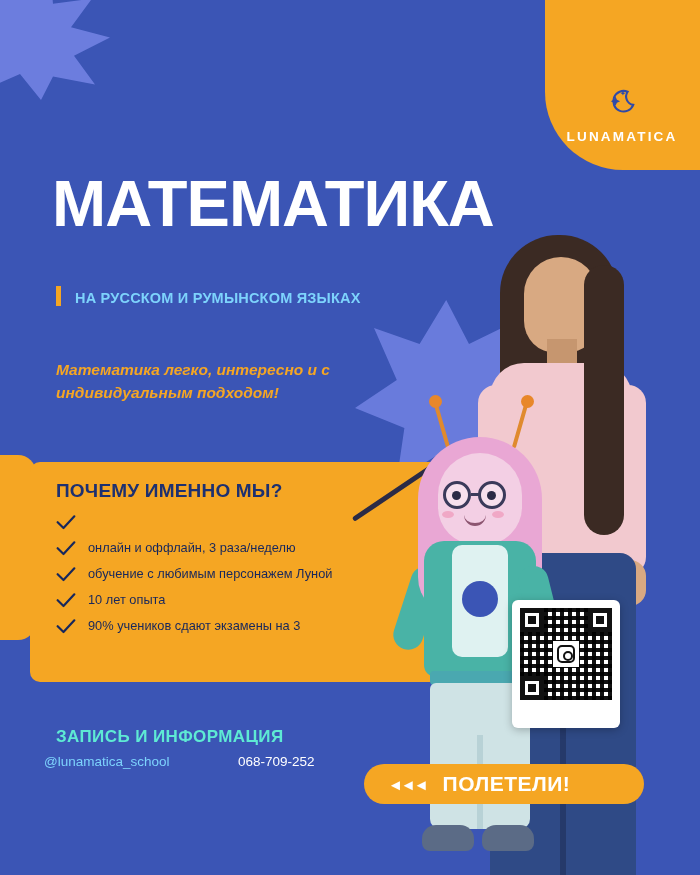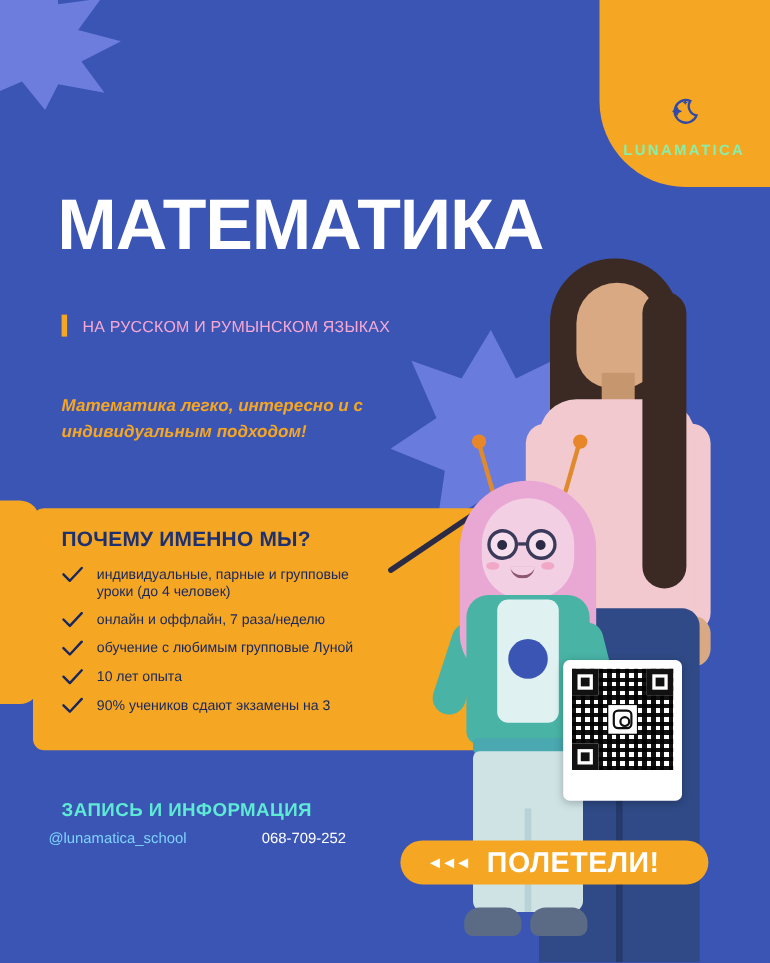--- a/index.html
+++ b/index.html
@@ -68,21 +68,21 @@
   .logo-mark { height: 42px; position: relative; }
   .logo-moon {
     position: absolute; left: 50%; top: 2px;
     transform: translateX(-50%);
     width: 30px; height: 30px;
   }
   .logo-name {
     font-size: 13.5px;
     letter-spacing: 2.2px;
     font-weight: 700;
-    color: #86efac;
+    color: #ffffff;
     margin-top: 1px;
   }
 
   
   .kicker {
     position: absolute;
     left: 56px; top: 139px;
     color: #f5a623;
     font-size: 19.5px;
     font-weight: 700;
@@ -105,23 +105,23 @@
     padding-left: 14px;
     border-left: 5px solid #f5a623;
   }
   .grades-main {
     color: #ffffff;
     font-size: 22px;
     font-weight: 800;
     letter-spacing: 0.4px;
   }
   .grades-sub {
-    color: #f9a8d4;
+    color: #7dd3fc;
     font-size: 14.5px;
-    font-weight: 400;
+    font-weight: 700;
     margin-top: 4px;
     letter-spacing: 0.2px;
   }
   .tagline {
     position: absolute;
     left: 56px; top: 358px;
     color: #f5a623;
     font-size: 15.5px;
     font-weight: 700;
     font-style: italic;
@@ -200,21 +200,21 @@
   .cta-arrows {
     color: #ffffff;
     font-size: 15px;
     font-weight: 800;
     letter-spacing: -2px;
     margin-left: 24px;
     margin-right: 16px;
   }
   .cta-label {
     color: #ffffff;
-    font-size: 26px;
+    font-size: 21px;
     font-weight: 800;
     letter-spacing: 0.5px;
   }
 
   
   .photo {
     position: absolute;
     right: 18px; bottom: 0;
     width: 230px; height: 640px;
   }
@@ -472,33 +472,32 @@
 
   <div class="tagline">Математика легко, интересно и с индивидуальным подходом!</div>
 
   <div class="why-card">
     <div class="why-title">ПОЧЕМУ ИМЕННО МЫ?</div>
     <ul class="why-list">
       <li class="why-item">
         <svg class="check" viewBox="0 0 24 18">
           <path d="M2 8 L9 15 L22 1" fill="none" stroke="#17275c" stroke-width="2.6" stroke-linecap="round" stroke-linejoin="round"></path>
         </svg>
-        <span class="why-text">индивидуальные, парные и групповые уроки (до 4 человек)</span>
       </li>
       <li class="why-item">
         <svg class="check" viewBox="0 0 24 18">
           <path d="M2 8 L9 15 L22 1" fill="none" stroke="#17275c" stroke-width="2.6" stroke-linecap="round" stroke-linejoin="round"></path>
         </svg>
-        <span class="why-text">онлайн и оффлайн, 7 раза/неделю</span>
+        <span class="why-text">онлайн и оффлайн, 3 раза/неделю</span>
       </li>
       <li class="why-item">
         <svg class="check" viewBox="0 0 24 18">
           <path d="M2 8 L9 15 L22 1" fill="none" stroke="#17275c" stroke-width="2.6" stroke-linecap="round" stroke-linejoin="round"></path>
         </svg>
-        <span class="why-text">обучение с любимым групповые Луной</span>
+        <span class="why-text">обучение с любимым персонажем Луной</span>
       </li>
       <li class="why-item">
         <svg class="check" viewBox="0 0 24 18">
           <path d="M2 8 L9 15 L22 1" fill="none" stroke="#17275c" stroke-width="2.6" stroke-linecap="round" stroke-linejoin="round"></path>
         </svg>
         <span class="why-text">10 лет опыта</span>
       </li>
       <li class="why-item">
         <svg class="check" viewBox="0 0 24 18">
           <path d="M2 8 L9 15 L22 1" fill="none" stroke="#17275c" stroke-width="2.6" stroke-linecap="round" stroke-linejoin="round"></path>

